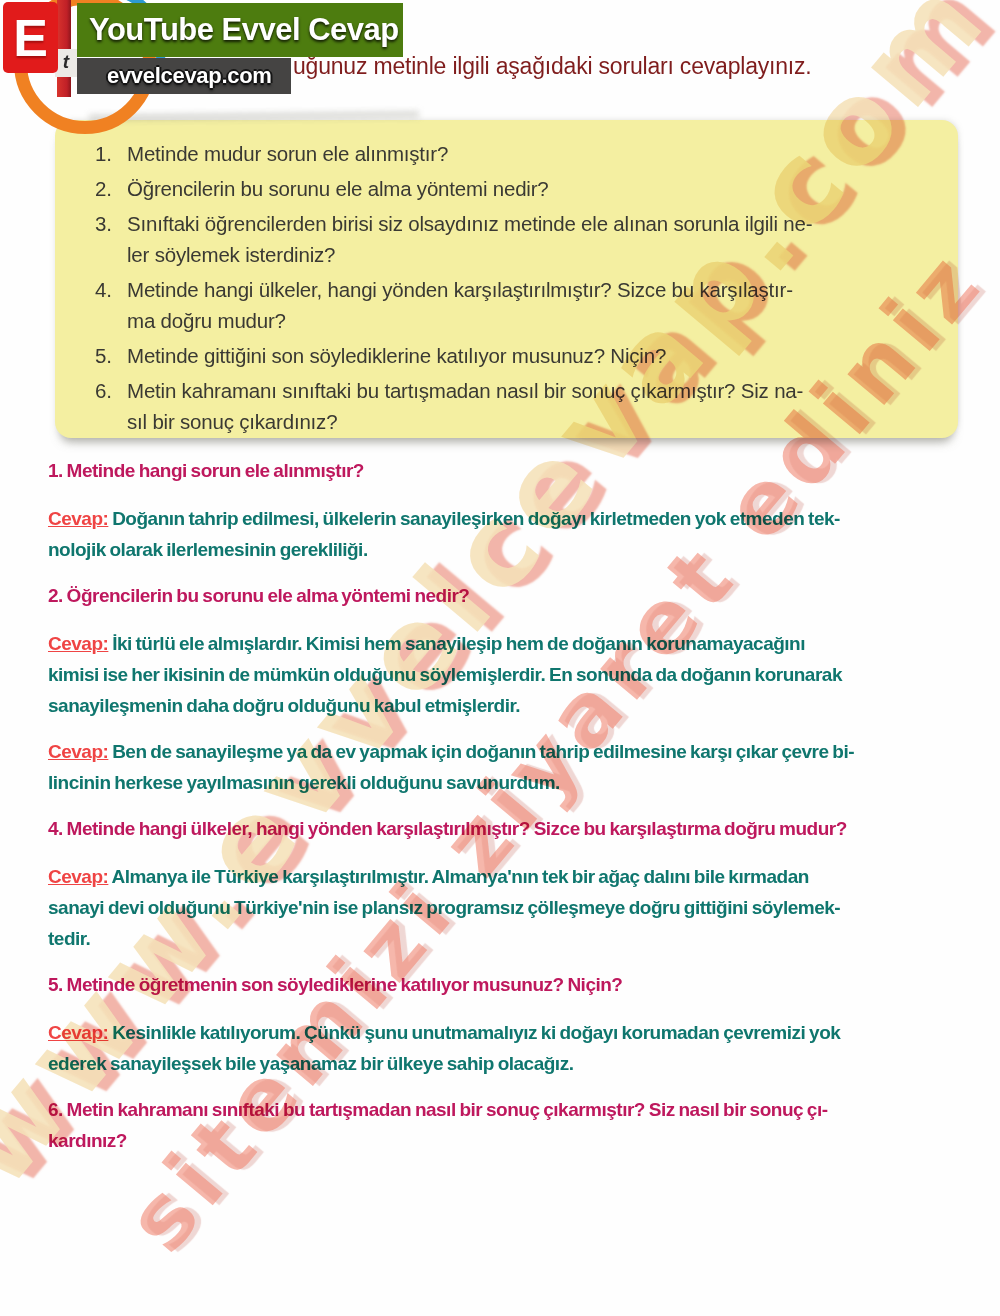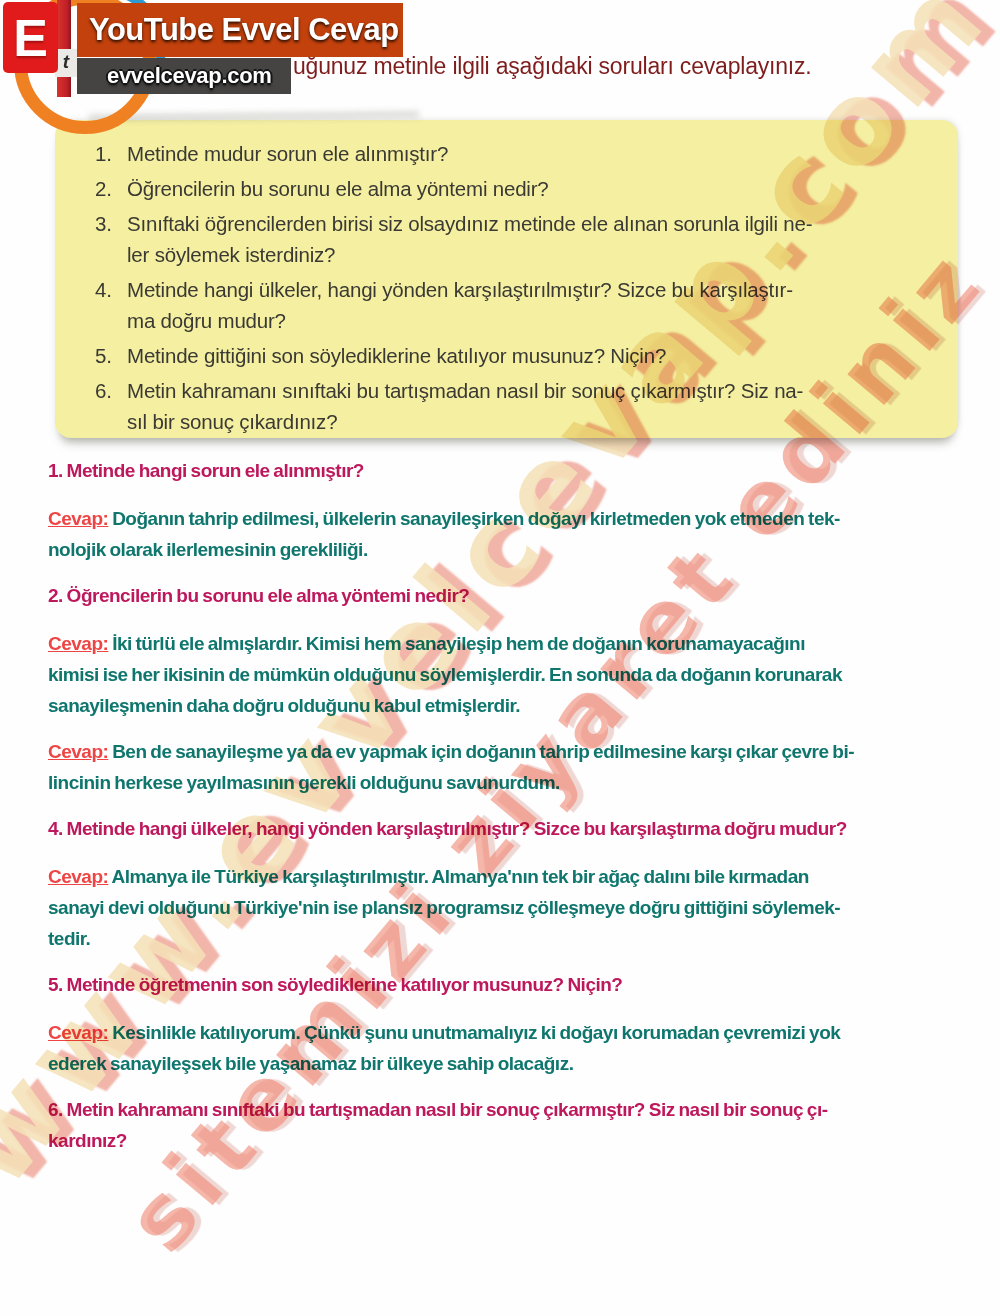--- a/index.html
+++ b/index.html
@@ -25,21 +25,21 @@
     position:absolute;left:55px;top:49px;width:22px;height:28px;background:#eceae6;z-index:5;
     color:#2b2b2b;font-style:italic;font-weight:700;font-size:19px;line-height:26px;text-align:center;
   }
   .logo-e-badge{
     position:absolute;left:3px;top:2px;width:55px;height:71px;background:#e11b1b;border-radius:5px;
     z-index:6;display:flex;align-items:center;justify-content:center;
     color:#ffffff;font-size:52px;font-weight:700;
     text-shadow:0 2px 2px rgba(90,0,0,.45);
   }
   .channel-bar{
-    position:absolute;left:77px;top:3px;width:326px;height:54px;background:#c2410c;z-index:7;
+    position:absolute;left:77px;top:3px;width:326px;height:54px;background:#4d7c0f;z-index:7;
     display:flex;align-items:center;padding-left:12px;box-sizing:border-box;
   }
   .channel-bar .txt{
     color:#fff;font-size:31px;font-weight:700;letter-spacing:-.5px;white-space:nowrap;
     text-shadow:0 2px 3px rgba(0,0,0,.8);
   }
   .site-bar{
     position:absolute;left:77px;top:58px;width:214px;height:36px;background:#454443;z-index:7;
     display:flex;align-items:center;padding-left:10px;box-sizing:border-box;
   }

